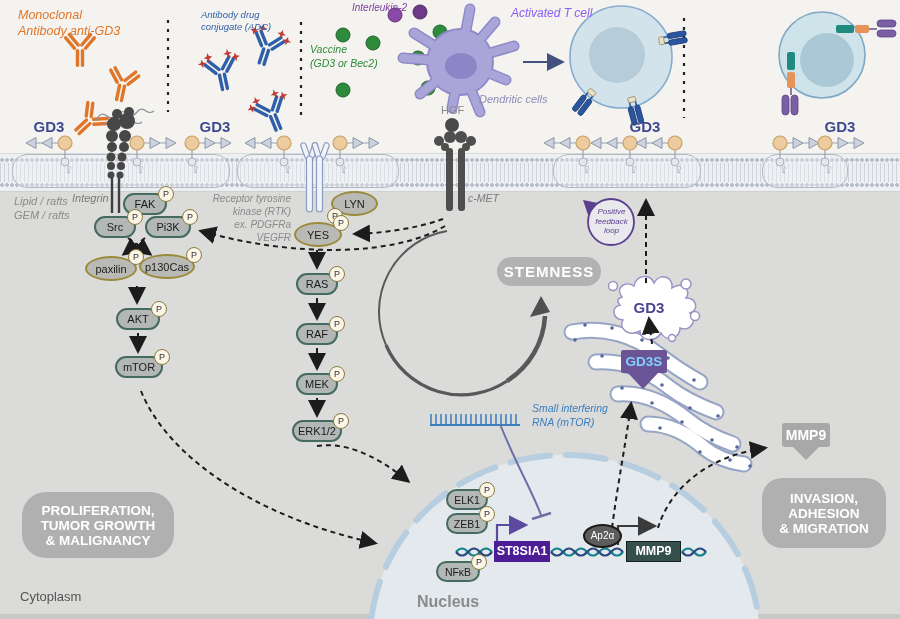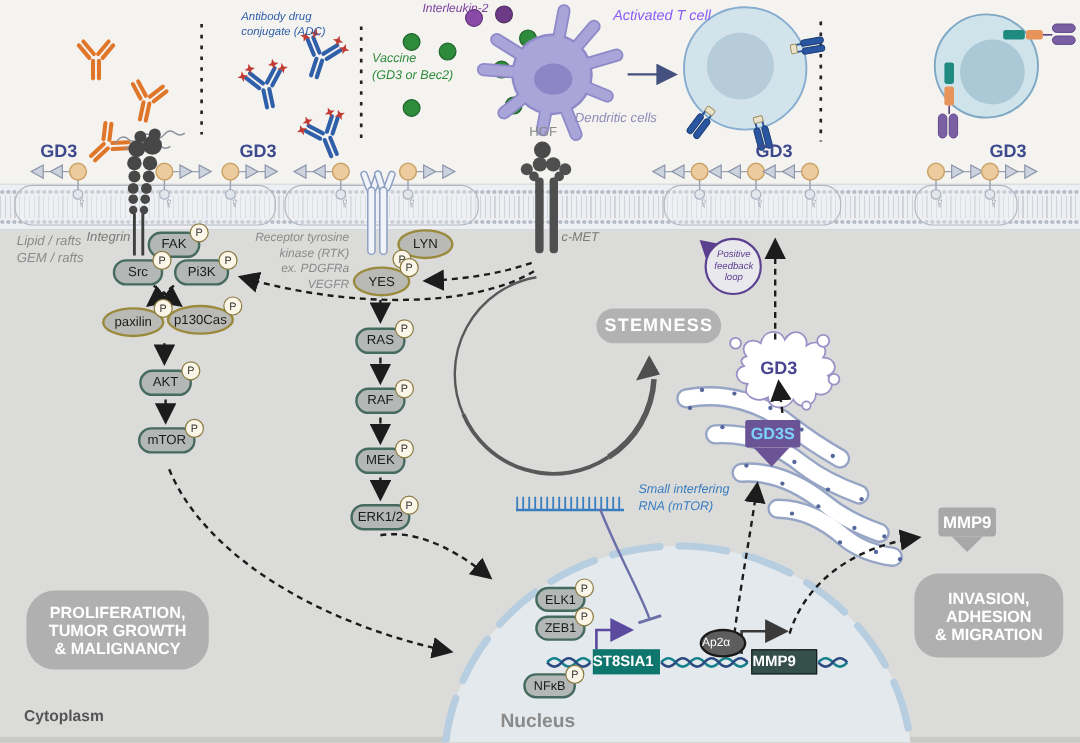--- a/index.html
+++ b/index.html
@@ -30,21 +30,21 @@
       justify-content:center;color:#333;z-index:7;box-sizing:border-box;}
   .pb.bl{right:auto;left:-6px;top:auto;bottom:-10px;}
   .pill-big{position:absolute;display:flex;flex-direction:column;align-items:center;justify-content:center;
       background:#b0b0b0;color:#fff;font-weight:bold;z-index:6;text-align:center;}
   .tag{position:absolute;background:#a8a8a8;color:#fff;font-weight:bold;text-align:center;z-index:6;border-radius:3px;}
   .tag .tri{position:absolute;top:100%;left:11px;width:0;height:0;border-left:13px solid transparent;
       border-right:13px solid transparent;border-top:13px solid #a8a8a8;}
   .gd3s{position:absolute;background:#6a5496;color:#7dd3fc;font-weight:bold;text-align:center;z-index:6;border-radius:2px;}
   .gd3s .tri{position:absolute;top:100%;left:7px;width:0;height:0;border-left:15px solid transparent;
       border-right:15px solid transparent;border-top:16px solid #6a5496;}
-  .gene{position:absolute;color:#fff;font-weight:bold;text-align:left;z-index:6;box-sizing:border-box;}
+  .gene{position:absolute;color:#fff;font-weight:bold;text-align:center;z-index:6;box-sizing:border-box;}
 </style>
 </head>
 <body>
 
 <div class="stage">
 
   <div class="extracellular"></div>
   <div class="cytoplasm"></div>
 
   <div class="membrane">
@@ -377,20 +377,24 @@
       <path d="M445,226 C395,256 295,258 201,231" marker-end="url(#mD)"></path>
       <path d="M317,446 C342,442 372,452 408,481" marker-end="url(#mD)"></path>
       <path d="M141,391 C168,458 258,518 375,543" marker-end="url(#mD)"></path>
       <path d="M646,283 L646,201" marker-end="url(#mD)"></path>
       <path d="M652,344 L649,319" marker-end="url(#mD)"></path>
       <path d="M612,528 C618,482 626,442 631,404" marker-end="url(#mD)"></path>
       <path d="M658,528 C670,488 708,456 765,448" marker-end="url(#mD)"></path>
     </g>
   </svg>
 
+  <div class="lbl it" style="left:18px;top:7px;font-size:12.5px;color:#e0762a">
+    <div>Monoclonal</div>
+      <div>Antibody anti-GD3</div>
+    </div>
   <div class="lbl it" style="left:201px;top:9px;font-size:9.5px;color:#2f5fa8">
     <div>Antibody drug</div>
       <div>conjugate (ADC)</div>
     </div>
   <div class="lbl it" style="left:352px;top:1px;font-size:10px;color:#7b3f9e">Interleukin-2</div>
   <div class="lbl it" style="left:310px;top:43px;font-size:10.5px;color:#2e8b3c">
     <div>Vaccine</div>
       <div>(GD3 or Bec2)</div>
     </div>
   <div class="lbl it" style="left:511px;top:6px;font-size:12px;color:#8b5cf6">Activated T cell</div>
@@ -489,30 +493,30 @@
       <span class="pb">P</span>
     </div>
   <div class="node" style="left:446px;top:513px;width:42px;height:21px;font-size:10.5px">
       <span>ZEB1</span>
       <span class="pb">P</span>
     </div>
   <div class="node" style="left:436px;top:561px;width:44px;height:21px;font-size:10.5px">
       <span>NFκB</span>
       <span class="pb">P</span>
     </div>
-  <div class="gene" style="left:494px;top:541px;width:56px;height:21px;background:#0f766e;font-size:12.5px;line-height:21px">ST8SIA1</div>
+  <div class="gene" style="left:494px;top:541px;width:56px;height:21px;background:#4c1d95;font-size:12.5px;line-height:21px">ST8SIA1</div>
   <div class="gene" style="left:626px;top:541px;width:55px;height:21px;background:#35504b;border:1.5px solid #15201e;font-size:12.5px;line-height:18px">MMP9</div>
   <div class="gene" style="left:583px;top:524px;width:39px;height:24px;background:#5d5d5d;border:2px solid #1a1a1a;border-radius:50%;font-size:10px;line-height:20px;font-weight:normal">Ap2α</div>
   <div class="lbl" style="left:417px;top:592px;font-weight:bold;font-size:16px;color:#8a8a8a">Nucleus</div>
 
   <div class="pill-big" style="left:762px;top:478px;width:124px;height:70px;border-radius:20px;font-size:13.5px">
     <div>INVASION,</div>
       <div>ADHESION</div>
       <div>&amp; MIGRATION</div>
     </div>
   <div class="pill-big" style="left:22px;top:492px;width:152px;height:66px;border-radius:24px;font-size:13.5px">
     <div>PROLIFERATION,</div>
       <div>TUMOR GROWTH</div>
       <div>&amp; MALIGNANCY</div>
     </div>
 
-  <div class="lbl" style="left:20px;top:589px;font-weight:bold;font-size:13px;color:#555">Cytoplasm</div>
+  <div class="lbl" style="left:20px;top:589px;font-weight:normal;font-size:13px;color:#555">Cytoplasm</div>
 </div>
 
 </body></html>

